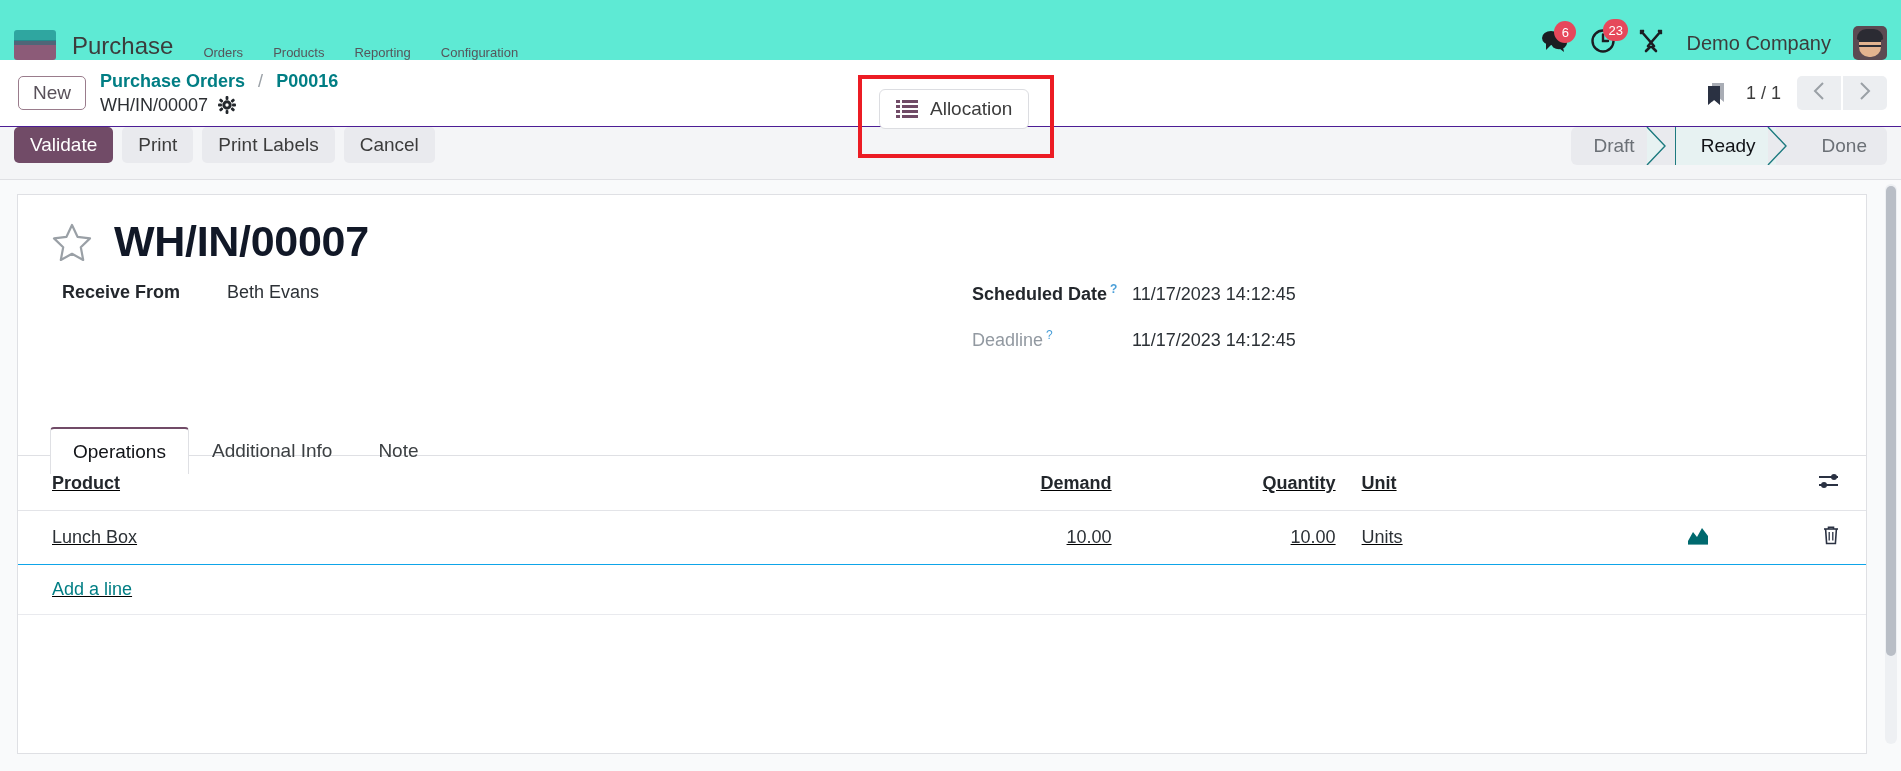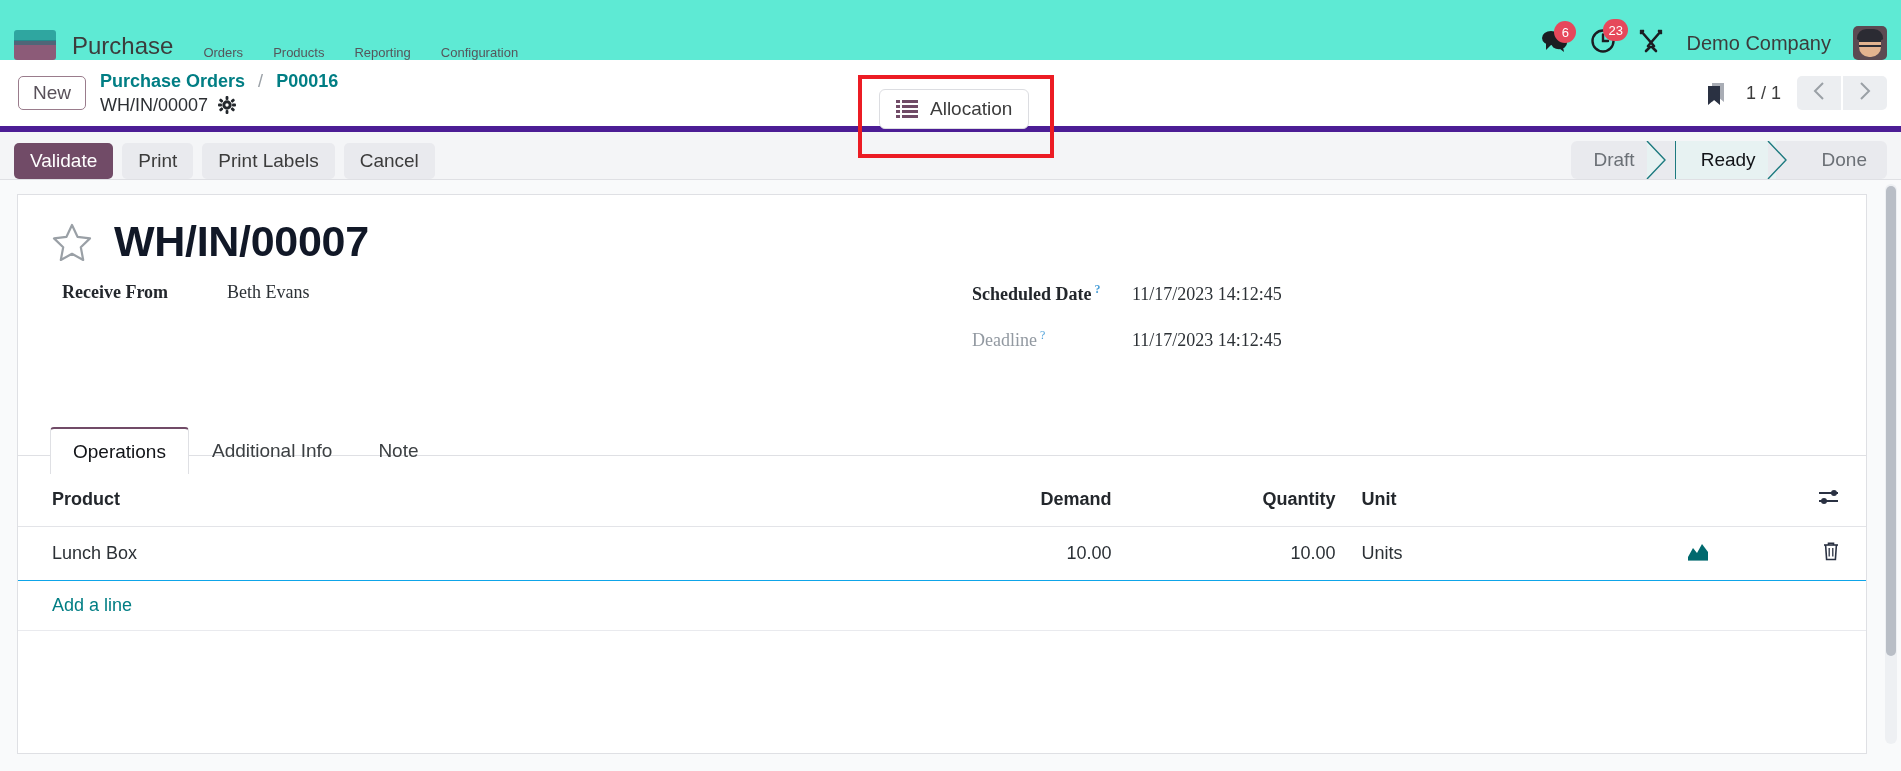--- a/index.html
+++ b/index.html
@@ -155,25 +155,25 @@
     background: #eceef1;
     display: flex; align-items: center; justify-content: center;
     cursor: pointer;
   }
   .pg-btn:first-child { border-radius: 5px 0 0 5px; }
   .pg-btn:last-child { border-radius: 0 5px 5px 0; margin-left: 2px; }
 
   
   .ctrl-bar {
     background: #f4f5f7;
-    border-top: 6px solid #4c1d95;
+    border-top: 1px solid #4c1d95;
     border-bottom: 1px solid #dfe0e4;
     height: 54px;
     display: flex;
-    align-items: flex-end;
+    align-items: flex-start;
     padding: 0 14px 0 14px;
   }
   .btn {
     font-size: 19px;
     border-radius: 5px;
     padding: 6px 15px;
     cursor: pointer;
     border: 1px solid transparent;
     margin-right: 9px;
     white-space: nowrap;
@@ -242,21 +242,21 @@
     color: #111827;
     letter-spacing: -.3px;
   }
 
   .fields-grid {
     display: flex;
     margin-bottom: 34px;
   }
   .col-left { width: 50%; padding-left: 10px; }
   .col-right { width: 50%; padding-left: 30px; }
-  .fld { display: flex; align-items: baseline; margin-bottom: 23px; font-family: Liberation Serif, serif; }
+  .fld { display: flex; align-items: baseline; margin-bottom: 23px; }
   .fld-label {
     font-size: 18px;
     font-weight: 700;
     color: #23272c;
     width: 165px;
     flex: 0 0 165px;
     white-space: nowrap;
   }
   .fld-label.muted { color: #9299a1; font-weight: 400; }
   .fld-label .q {
@@ -294,21 +294,21 @@
   }
   .tab.active {
     background: #fff;
     border-color: #dfe0e4;
     border-top: 2px solid #714b67;
     border-radius: 4px 4px 0 0;
     color: #111317;
   }
 
   
-  .tbl { margin: 16px -34px; width: calc(100% + 68px); }
+  .tbl { margin: 0 -34px; width: calc(100% + 68px); text-decoration: underline; }
   table { width: 100%; border-collapse: collapse; }
   thead th {
     font-size: 18px;
     color: #23272c;
     font-weight: 700;
     padding: 16px 0 15px 0;
     border-bottom: 1px solid #e3e4e8;
     text-align: left;
     white-space: nowrap;
   }

